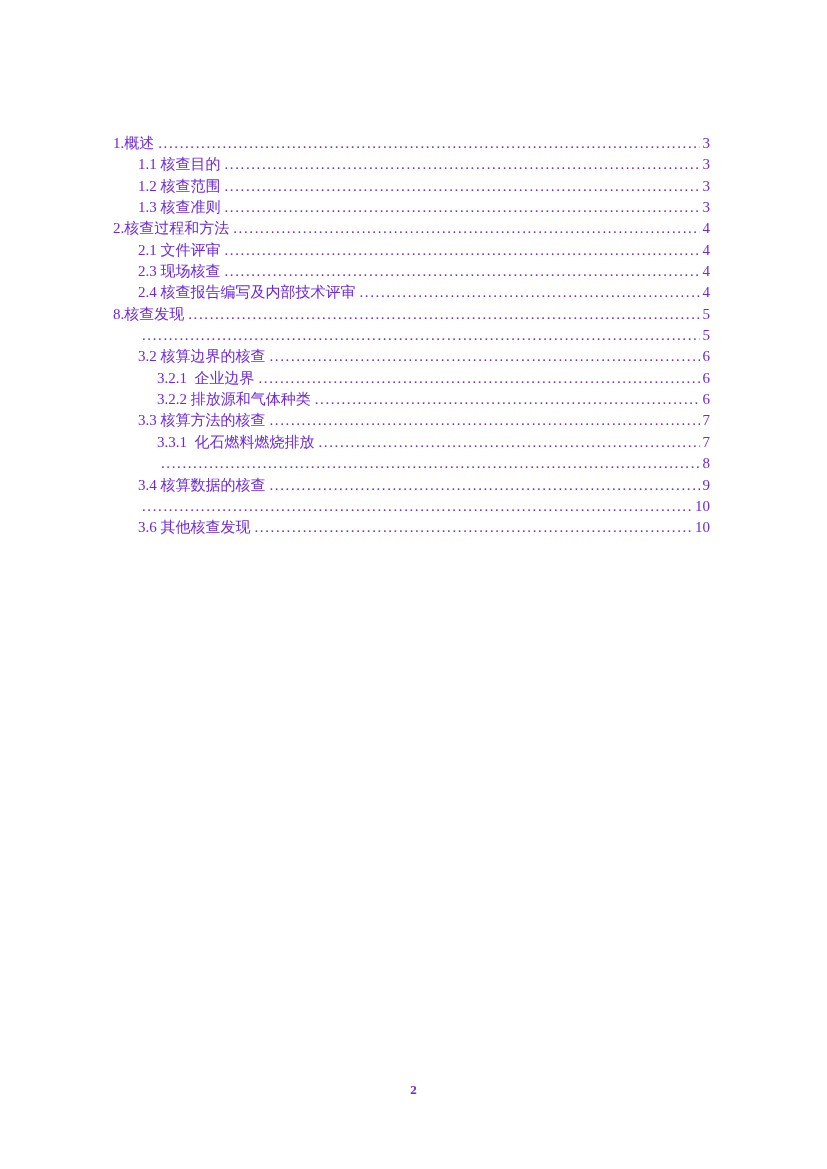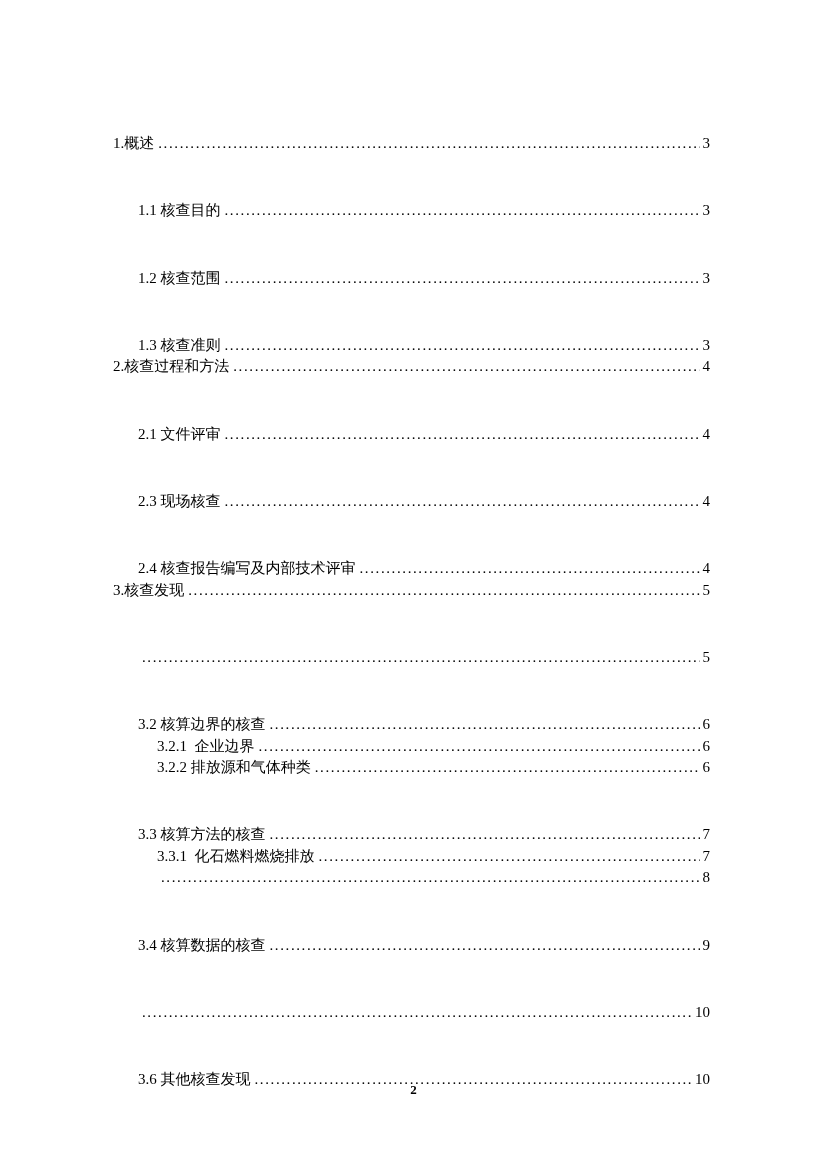--- a/index.html
+++ b/index.html
@@ -5,38 +5,38 @@
   html, body {
     margin: 0;
     padding: 0;
     background: #ffffff;
   }
   .page {
     position: relative;
     width: 827px;
     height: 1169px;
     background: #ffffff;
-    color: #000000;
+    color: #6d28d9;
     font-family: "Liberation Serif", "DejaVu Serif", serif;
     overflow: hidden;
   }
   .toc {
     position: absolute;
     left: 113px;
     top: 133px;
     width: 597px;
   }
   .toc-row {
     display: flex;
     align-items: baseline;
     height: 21.35px;
     font-size: 15px;
     line-height: 21.35px;
   }
-  .toc-row.level-2 { padding-left: 25px; margin-top: 46px; }
+  .toc-row.level-2 { padding-left: 25px; }
   .toc-row.level-3 { padding-left: 44px; justify-content: center; }
   .toc-text {
     flex: 0 0 auto;
     white-space: pre;
   }
   .dot-leader {
     flex: 1 1 auto;
     min-width: 0;
     overflow: hidden;
     white-space: nowrap;
@@ -111,21 +111,21 @@
       <span class="toc-page">4</span>
     </div>
 
     <div class="toc-row level-2">
       <span class="toc-text">2.4 核查报告编写及内部技术评审</span>
       <span class="dot-leader"></span>
       <span class="toc-page">4</span>
     </div>
 
     <div class="toc-row level-1">
-      <span class="toc-text">3.核查发现</span>
+      <span class="toc-text">8.核查发现</span>
       <span class="dot-leader"></span>
       <span class="toc-page">5</span>
     </div>
 
     <div class="toc-row level-2">
       <span class="dot-leader"></span>
       <span class="toc-page">5</span>
     </div>
 
     <div class="toc-row level-2">

